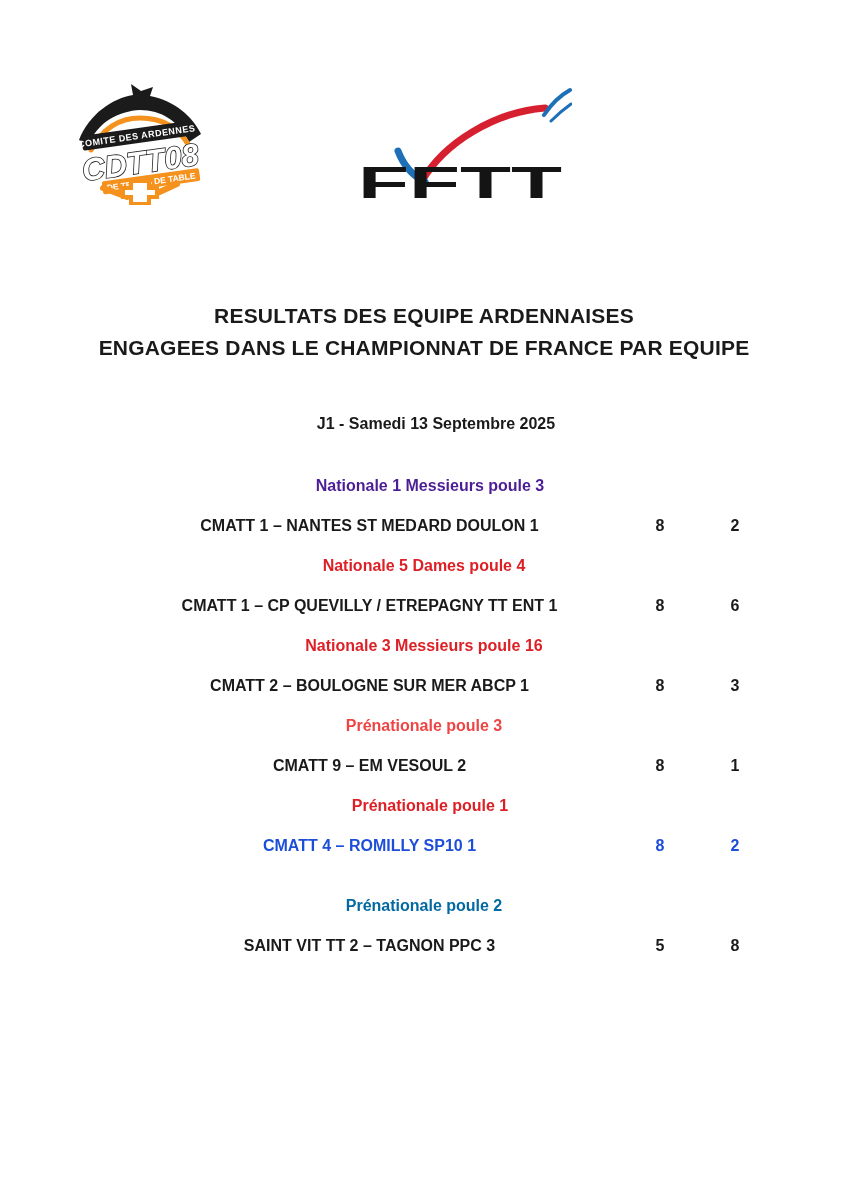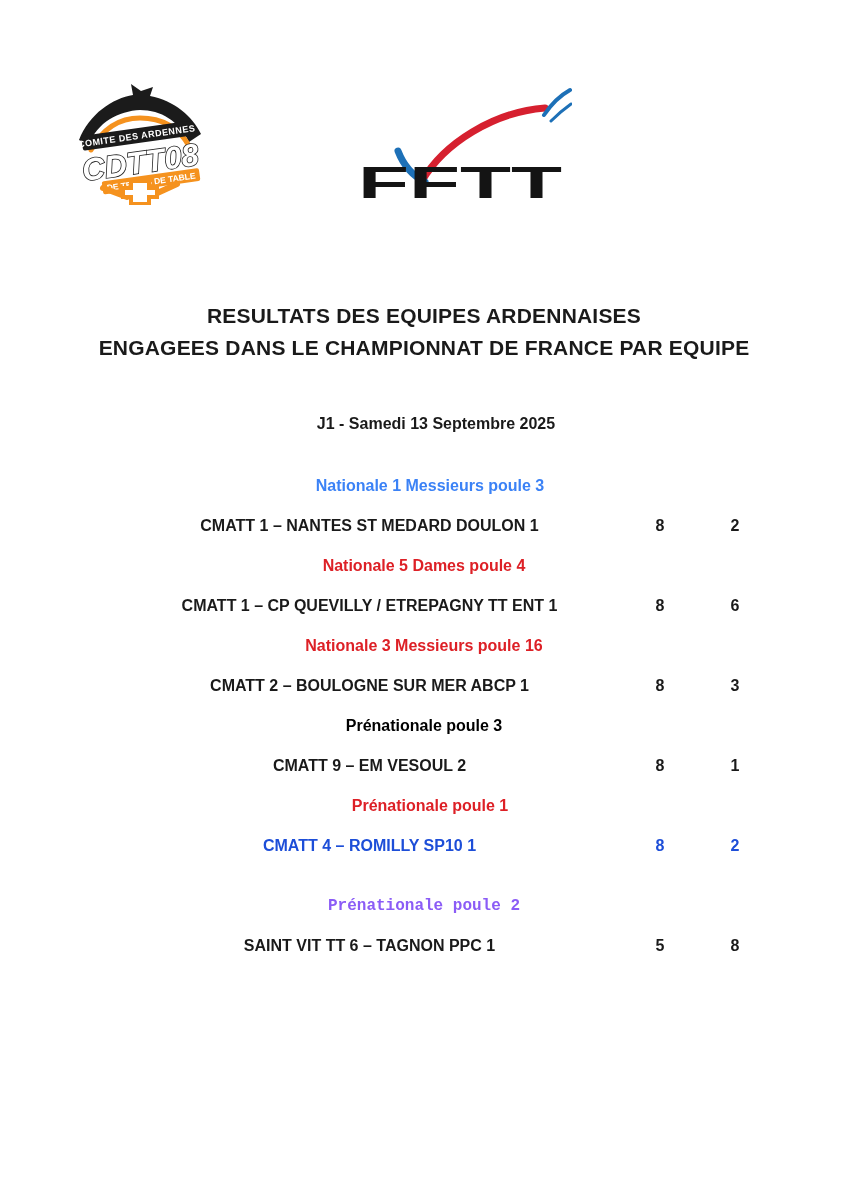--- a/index.html
+++ b/index.html
@@ -59,29 +59,29 @@
       <path d="M50,66 C55,79 63,90 77,97" fill="none" stroke-width="7" stroke-linecap="round" stroke="#1d70b7"></path>
 
       <path d="M196,30 C204,18 213,10 222,5" fill="none" stroke-width="4" stroke-linecap="round" stroke="#1d70b7"></path>
       <path d="M203,36 C210,29 216,24 223,19" fill="none" stroke-width="3" stroke-linecap="round" stroke="#1d70b7"></path>
 
       <text x="10" y="113" font-size="44" font-weight="bold" textLength="204" lengthAdjust="spacingAndGlyphs" fill="#141414">FFTT</text>
     </svg>
   </div>
 
   <div class="title-block" style="color: rgb(26, 26, 26);">
-    <div>RESULTATS DES EQUIPES ARDENNAISES</div>
+    <div>RESULTATS DES EQUIPE ARDENNAISES</div>
     <div>ENGAGEES DANS LE CHAMPIONNAT DE FRANCE PAR EQUIPE</div>
   </div>
 
   <div class="date-line" style="color: rgb(26, 26, 26);">J1 - Samedi 13 Septembre 2025</div>
 
   <div class="results">
   <div class="section">
-    <div class="row heading" style="color: #3b82f6; padding-left: 12px;">Nationale 1 Messieurs poule 3</div>
+    <div class="row heading" style="color: #4c1d95; padding-left: 12px;">Nationale 1 Messieurs poule 3</div>
     <div class="row match" style="color: rgb(26, 26, 26);">
       <span class="teams">CMATT 1 – NANTES ST MEDARD DOULON 1</span>
       <span class="score1">8</span>
       <span class="score2">2</span>
     </div>
   </div>
 
   <div class="section">
     <div class="row heading" style="color: rgb(221, 32, 38);">Nationale 5 Dames poule 4</div>
     <div class="row match" style="color: rgb(26, 26, 26);">
@@ -94,39 +94,39 @@
   <div class="section">
     <div class="row heading" style="color: rgb(221, 32, 38);">Nationale 3 Messieurs poule 16</div>
     <div class="row match" style="color: rgb(26, 26, 26);">
       <span class="teams">CMATT 2 – BOULOGNE SUR MER ABCP 1</span>
       <span class="score1">8</span>
       <span class="score2">3</span>
     </div>
   </div>
 
   <div class="section">
-    <div class="row heading" style="color: #000000; text-align: center;">Prénationale poule 3</div>
+    <div class="row heading" style="color: #ef4444; text-align: center;">Prénationale poule 3</div>
     <div class="row match" style="color: rgb(26, 26, 26);">
       <span class="teams">CMATT 9 – EM VESOUL 2</span>
       <span class="score1">8</span>
       <span class="score2">1</span>
     </div>
   </div>
 
   <div class="section">
     <div class="row heading" style="color: rgb(221, 32, 38); padding-left: 12px;">Prénationale poule 1</div>
     <div class="row match" style="color: #1d4ed8; text-decoration: underline;">
       <span class="teams">CMATT 4 – ROMILLY SP10 1</span>
       <span class="score1">8</span>
       <span class="score2">2</span>
     </div>
   </div>
 
   <div class="section extra-gap">
-    <div class="row heading" style="color: #8b5cf6; font-family: Liberation Mono, monospace;">Prénationale poule 2</div>
+    <div class="row heading" style="color: #0369a1;">Prénationale poule 2</div>
     <div class="row match" style="color: rgb(26, 26, 26);">
-      <span class="teams">SAINT VIT TT 6 – TAGNON PPC 1</span>
+      <span class="teams">SAINT VIT TT 2 – TAGNON PPC 3</span>
       <span class="score1">5</span>
       <span class="score2">8</span>
     </div>
   </div>
 </div>
 </div>
 
 </body></html>

